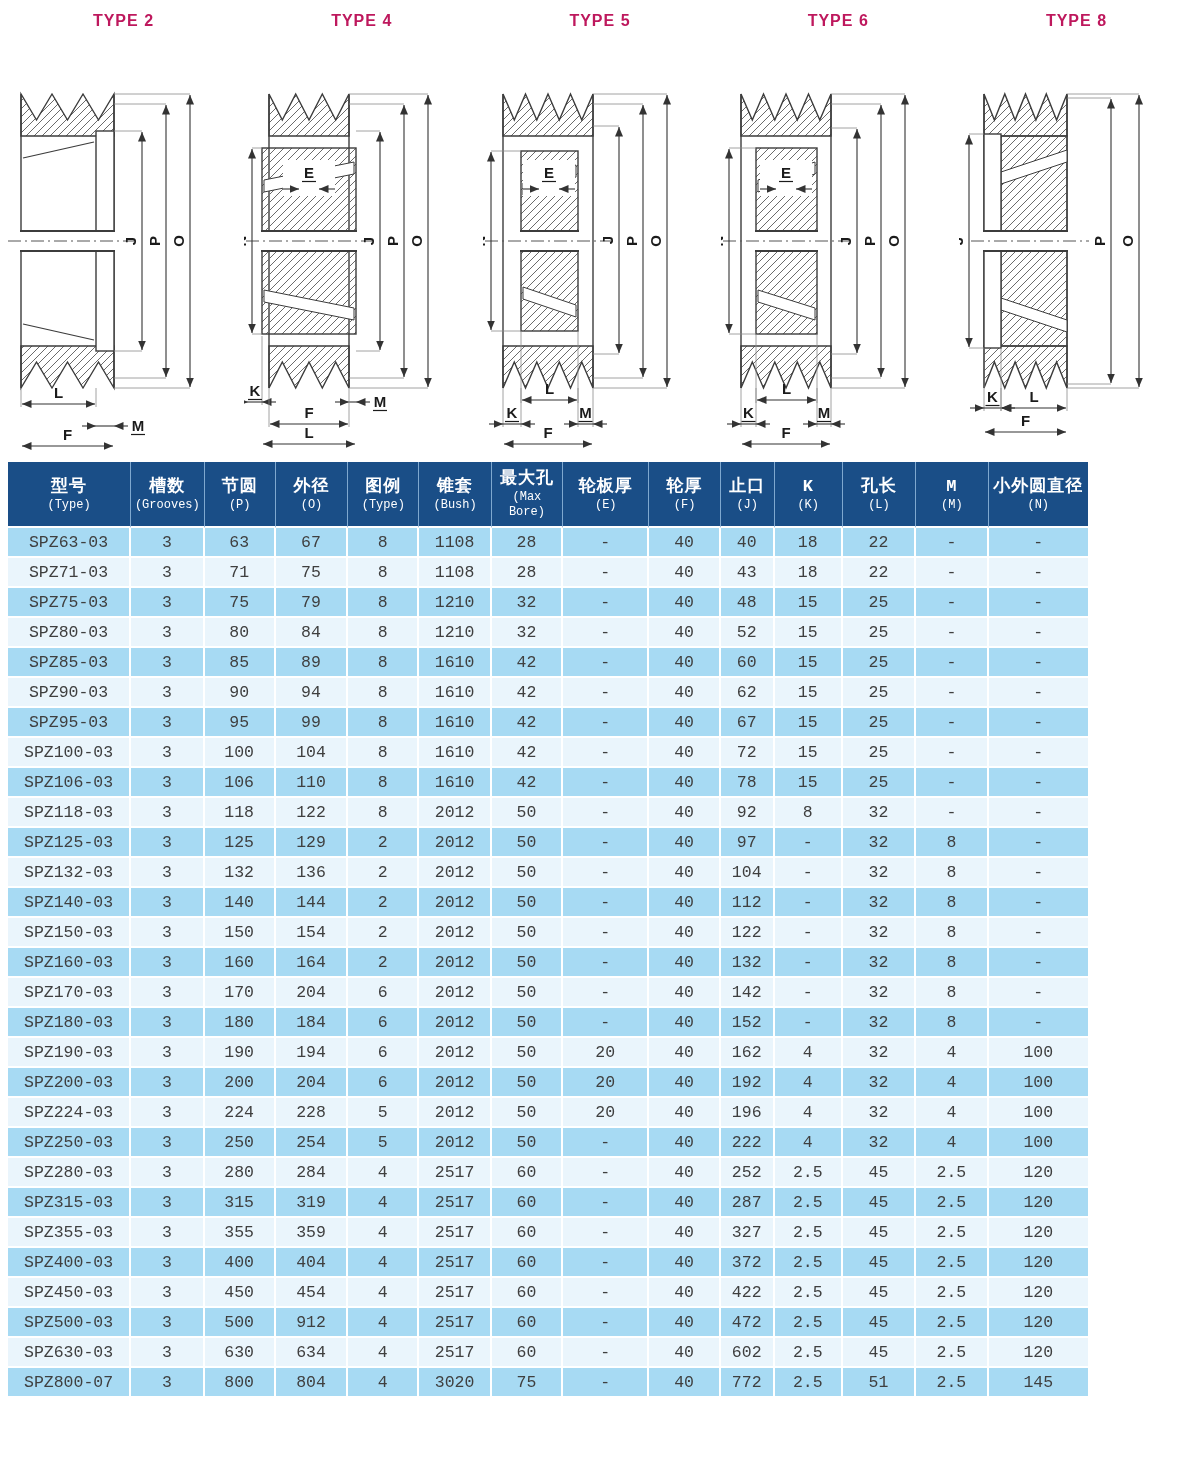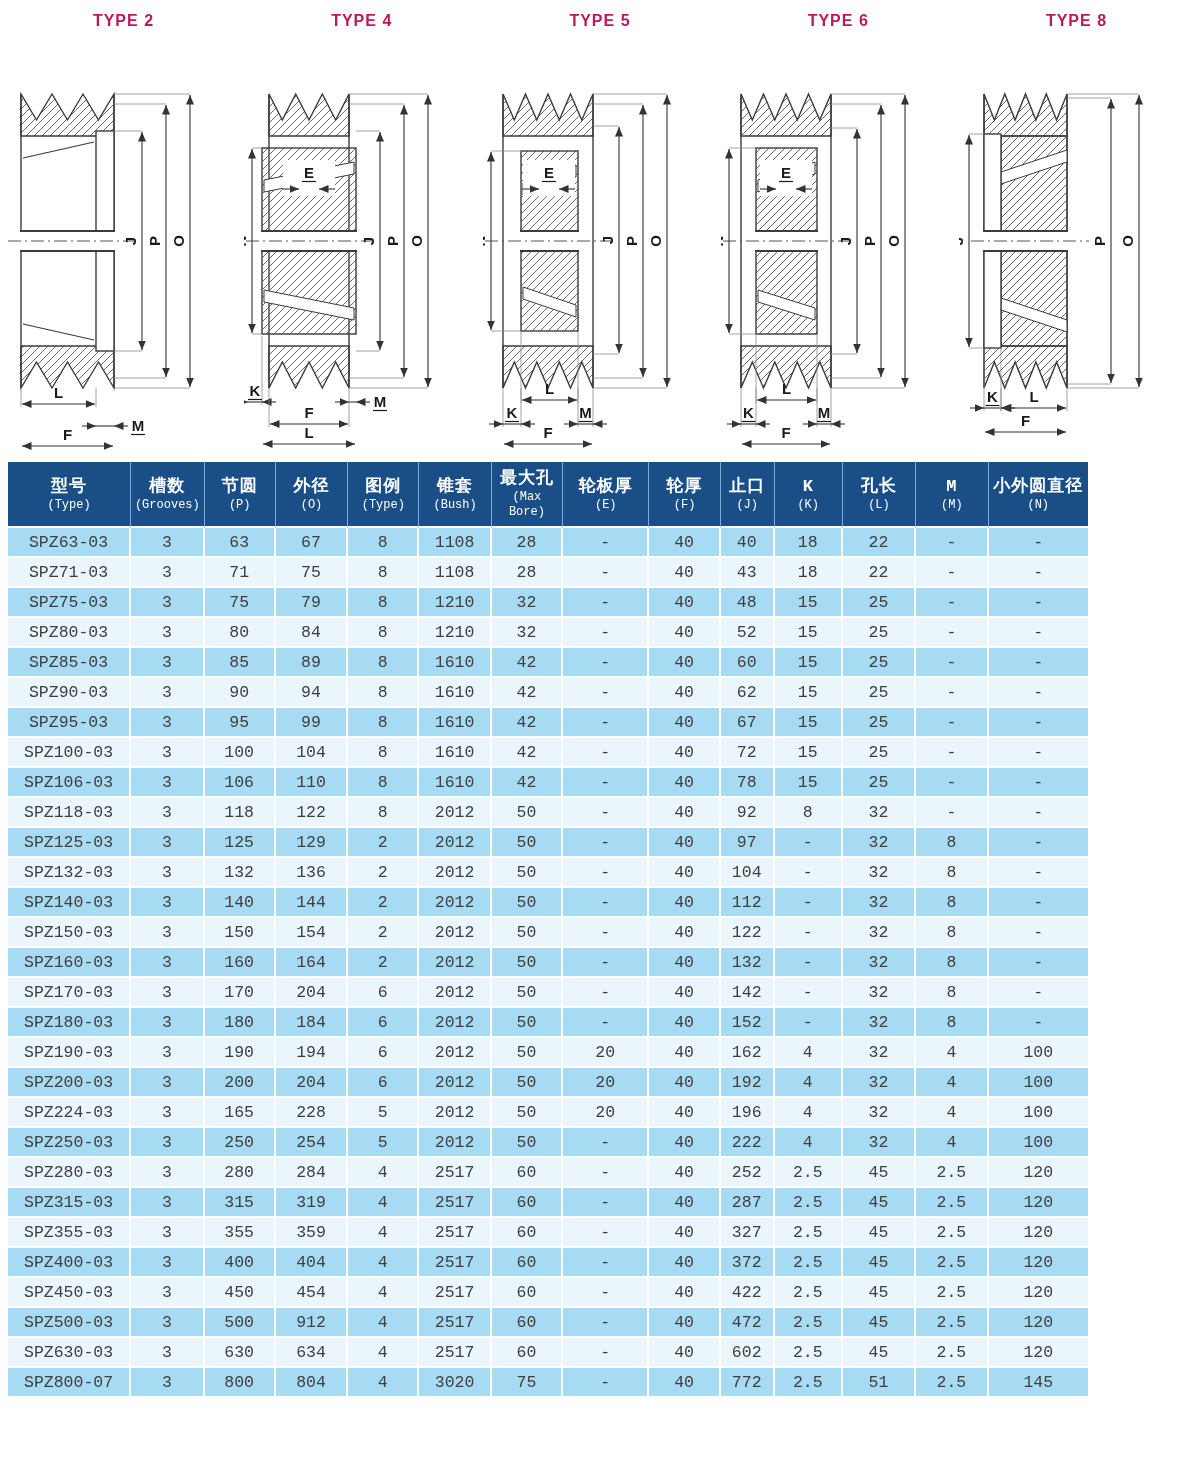--- a/index.html
+++ b/index.html
@@ -679,21 +679,21 @@
         <td>40</td>
         <td>192</td>
         <td>4</td>
         <td>32</td>
         <td>4</td>
         <td>100</td>
       </tr>
       <tr>
         <td>SPZ224-03</td>
         <td>3</td>
-        <td>165</td>
+        <td>224</td>
         <td>228</td>
         <td>5</td>
         <td>2012</td>
         <td>50</td>
         <td>20</td>
         <td>40</td>
         <td>196</td>
         <td>4</td>
         <td>32</td>
         <td>4</td>

